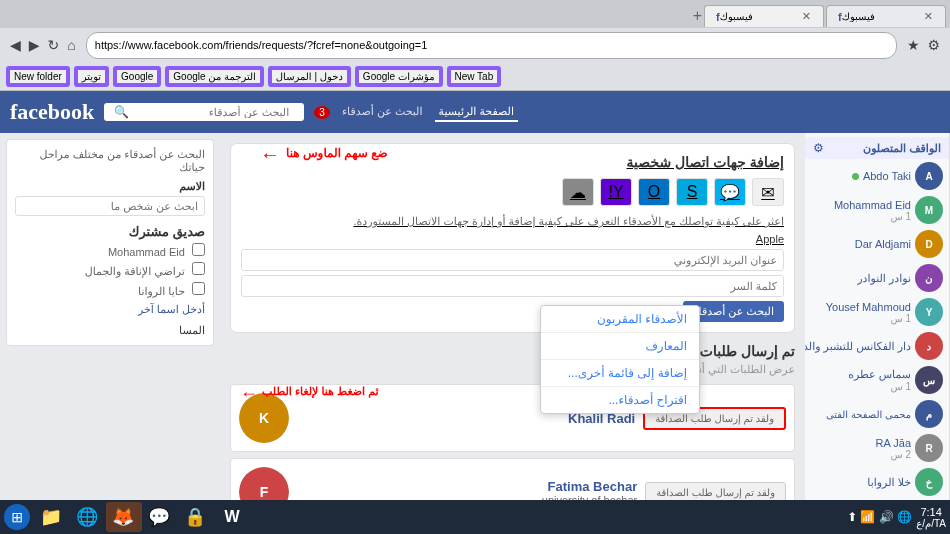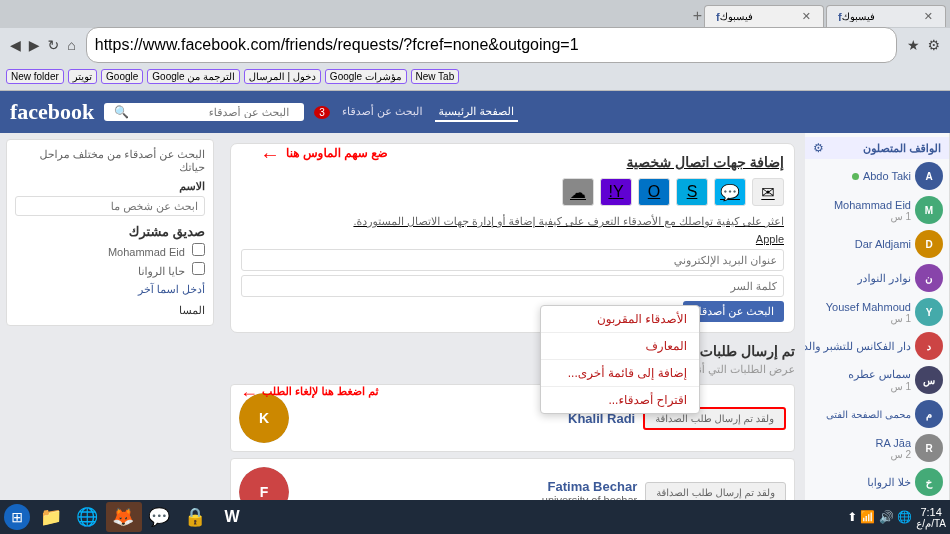--- a/index.html
+++ b/index.html
@@ -48,44 +48,44 @@
       background: none;
       border: none;
       font-size: 14px;
       cursor: pointer;
       padding: 2px 4px;
       color: #444;
     }
     .nav-btn:disabled { color: #bbb; }
     .address-bar {
       flex: 1;
-      height: 36px;
+      height: 27px;
       border: 1px solid #aaa;
       border-radius: 12px;
       padding: 2px 8px;
-      font-size: 16px;
+      font-size: 11px;
       background: white;
       margin: 0 6px;
       direction: ltr;
     }
     .toolbar-row {
       display: flex;
       align-items: center;
       padding: 2px 6px;
       background: #dde1e6;
       height: 28px;
       direction: ltr;
       gap: 4px;
       flex-wrap: nowrap;
       overflow: hidden;
     }
     .toolbar-btn {
       font-size: 10px;
       background: #f0f0f0;
-      border: 1px solid #8b5cf6;
+      border: 4px solid #8b5cf6;
       border-radius: 3px;
       padding: 1px 4px;
       cursor: pointer;
       white-space: nowrap;
       direction: rtl;
     }
 
     
     .fb-page {
       display: flex;
@@ -378,21 +378,21 @@
       z-index: 100;
       min-width: 160px;
       direction: rtl;
       top: 172px;
       left: 320px;
     }
     .dropdown-item {
       padding: 6px 12px;
       font-size: 12px;
       cursor: pointer;
-      color: #b91c1c;
+      color: #3b82f6;
       border-bottom: 1px solid #eee;
     }
     .dropdown-item:last-child { border-bottom: none; }
     .dropdown-cancel {
       padding: 6px 12px;
       font-size: 12px;
       cursor: pointer;
       color: #333;
       border: 2px solid #d00;
       margin: 4px;
@@ -700,20 +700,23 @@
 
     <div class="fb-right">
       <div class="search-friends-panel">
         <p style="font-size:11px;color:#666;margin-bottom:6px;">البحث عن أصدقاء من مختلف مراحل حياتك</p>
         <div style="font-size:11px;font-weight:bold;color:#333;margin-bottom:3px;">الاسم</div>
         <input class="right-input" type="text" placeholder="ابحث عن شخص ما" style="">
 
         <div style="font-size:13px;font-weight:bold;color:#333;margin-top:8px;margin-bottom:4px;">صديق مشترك</div>
         <div class="mutual-friend">
           <input type="checkbox" class="mutual-checkbox" style=""> <span>Mohammad Eid</span>
+        </div>
+        <div class="mutual-friend">
+          <input type="checkbox" class="mutual-checkbox" style=""> <span>تراضي الإناقة والجمال</span>
         </div>
         <div class="mutual-friend">
           <input type="checkbox" class="mutual-checkbox" style=""> <span>حايا الروانا</span>
         </div>
         <div style="margin-top:4px;">
           <span class="more-link">أدخل اسما آخر</span>
         </div>
         <div style="font-size:11px;color:#333;margin-top:8px;">المسا</div>
       </div>
     </div>

